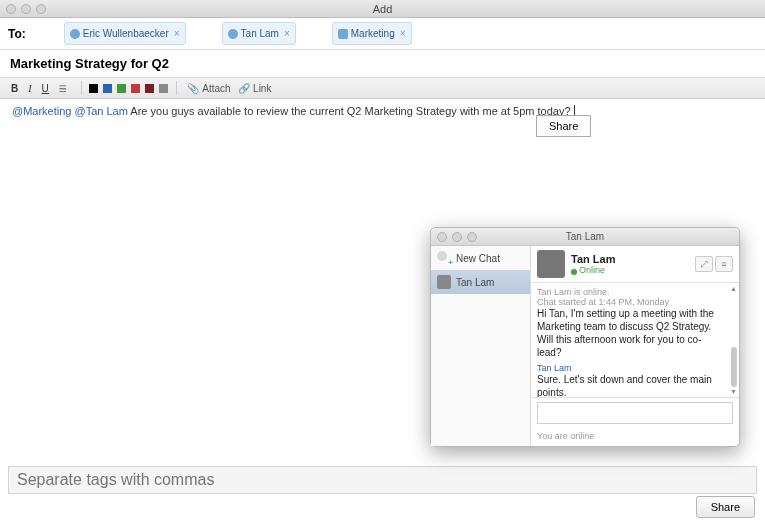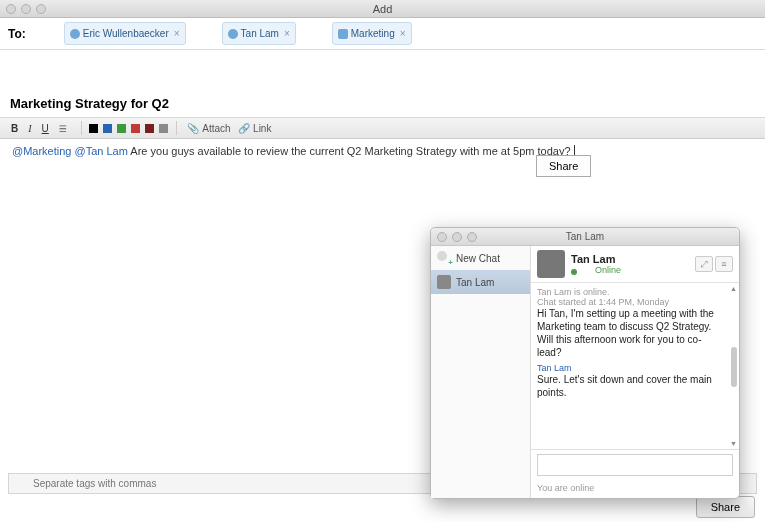--- a/index.html
+++ b/index.html
@@ -14,21 +14,21 @@
 
 .torow { display: flex; align-items: center; padding: 4px 8px; border-bottom: 1px solid #d9d9d9; background: #fff; gap: 32px; }
 .tolabel { font-weight: bold; font-size: 12px; margin-right: 6px; color: #000; }
 .pill { display: inline-flex; align-items: center; gap: 3px; background: #eaf3fb; border: 1px solid #c7dbee; border-radius: 3px; padding: 1px 5px; margin-right: 4px; font-size: 10px; color: #2a5a8a; height: 23px; }
 .pill .x { color: #7b99b6; margin-left: 2px; cursor: pointer; }
 .pillicon { width: 10px; height: 10px; display: inline-block; }
 .pillicon.user { background: #6fa8d8; border-radius: 50%; position: relative; }
 .pillicon.users { background: #6fa8d8; border-radius: 2px; position: relative; }
 
 
-.subject { padding: 6px 10px; border-bottom: 1px solid #d9d9d9; font-size: 13px; font-weight: bold; margin-top: 40px; }
+.subject { padding: 6px 10px; border-bottom: 1px solid #d9d9d9; font-size: 13px; font-weight: bold; }
 
 
 .toolbar { display: flex; align-items: center; gap: 4px; padding: 3px 8px; background: linear-gradient(#f4f4f4,#e6e6e6); border-bottom: 1px solid #ccc; font-size: 10px; color: #444; }
 .toolbtn { padding: 1px 3px; cursor: pointer; color: #333; }
 .bold { font-weight: bold; }
 .italic { font-style: italic; font-family: Georgia, serif; }
 .underline { text-decoration: underline; }
 .sep { width: 1px; height: 14px; background: #ccc; margin: 0 3px; }
 .swatch { width: 9px; height: 9px; display: inline-block; margin-right: 1px; cursor: pointer; }
 .sw-black { background: #000; }
@@ -40,46 +40,46 @@
 .attach, .linkbtn { display: inline-flex; align-items: center; gap: 2px; margin-left: 4px; cursor: pointer; color: #555; }
 
 
 .bodyarea { padding: 6px 12px; font-size: 11px; color: #333; position: relative; height: 370px; }
 .mention { color: #2a63b0; }
 .cursor { border-right: 1px solid #333; }
 .nextbtn { position: absolute; top: 16px; left: 536px; padding: 4px 12px; background: #fdfdfd; border: 1px solid #aaa; font-size: 11px; cursor: pointer; }
 
 
 .tagsrow { position: absolute; bottom: 28px; left: 8px; right: 8px; }
-.tagsinput { width: 100%; border: 1px solid #d5d5d5; background: #f5f5f5; padding: 4px 24px; font-size: 10px; color: #888; }
+.tagsinput { width: 100%; border: 1px solid #d5d5d5; background: #f5f5f5; padding: 4px 8px; font-size: 16px; color: #888; }
 
 
 .sharerow { position: absolute; bottom: 4px; right: 10px; }
 .sharebtn { padding: 4px 14px; background: linear-gradient(#fdfdfd,#e9e9e9); border: 1px solid #b5b5b5; border-radius: 3px; font-size: 11px; cursor: pointer; }
 
 
 .chatwin { position: absolute; top: 227px; left: 430px; width: 310px; background: #fff; border: 1px solid #b8b8b8; border-radius: 5px; box-shadow: 0 6px 20px rgba(0,0,0,.35); font-size: 10px; }
 .chatwin .ctitlebar { height: 18px; background: linear-gradient(#ededed,#d9d9d9); border-bottom: 1px solid #c7c7c7; display: flex; align-items: center; position: relative; border-radius: 5px 5px 0 0; }
 .chatwin .ctitlebar .title { position: absolute; left: 0; right: 0; text-align: center; font-size: 10px; color: #555; }
-.chatbody { display: flex; height: 252px; }
+.chatbody { display: flex; height: 200px; }
 .chatside { width: 100px; border-right: 1px solid #dcdcdc; background: #fafafa; }
 .siderow { display: flex; align-items: center; gap: 5px; padding: 5px 6px; font-size: 10px; color: #444; cursor: pointer; }
 .siderow.active { background: linear-gradient(#c8d7e6,#b7c9dc); }
 .sicon { width: 14px; height: 14px; background: #d0d0d0; border-radius: 2px; display: inline-block; }
 .sicon.newchat { background: transparent; position: relative; }
 .sicon.newchat::before { content:"+"; position:absolute; right:-2px; bottom:-2px; font-size:8px; color:#5a8; font-weight:bold;}
 .sicon.newchat::after { content:""; position:absolute; width:10px;height:10px;border-radius:50%;background:#d9d9d9;left:0;top:0;}
 .savatar { width:14px; height:14px; background:#888; border-radius:2px; display:inline-block; }
 
 .chatmain { flex: 1; display: flex; flex-direction: column; }
 .chathdr { display: flex; align-items: center; padding: 4px 6px; border-bottom: 1px solid #e3e3e3; gap: 6px; }
 .avatar { width: 28px; height: 28px; background: #777; border-radius: 3px; }
 .chdrtxt { flex: 1; }
 .chdrtxt .nm { font-weight: bold; font-size: 11px; color: #222; }
-.chdrtxt .st { font-size: 9px; color: #4a9a4a; display: flex; align-items: flex-end; gap: 18px; }
+.chdrtxt .st { font-size: 9px; color: #4a9a4a; display: flex; align-items: flex-end; gap: 2px; }
 .dot { width: 6px; height: 6px; background: #4a9a4a; border-radius: 50%; display: inline-block; }
 .hdrbtns { display: flex; gap: 2px; }
 .hdrbtn { width: 18px; height: 16px; border: 1px solid #ccc; border-radius: 2px; background: #f5f5f5; cursor: pointer; display:flex;align-items:center;justify-content:center;font-size:9px;color:#888; }
 
 .chatlog { flex: 1; overflow-y: auto; padding: 4px 20px 4px 6px; font-size: 10px; color: #333; position: relative; }
 .chatlog .meta { color: #9a9a9a; font-size: 9px; }
 .chatlog .sender { font-size: 9px; margin-top: 4px; }
 .chatlog .sender.k { color: #888; }
 .chatlog .sender.t { color: #2a63b0; }
 .chatlog .msg { color: #222; line-height: 1.3; }

